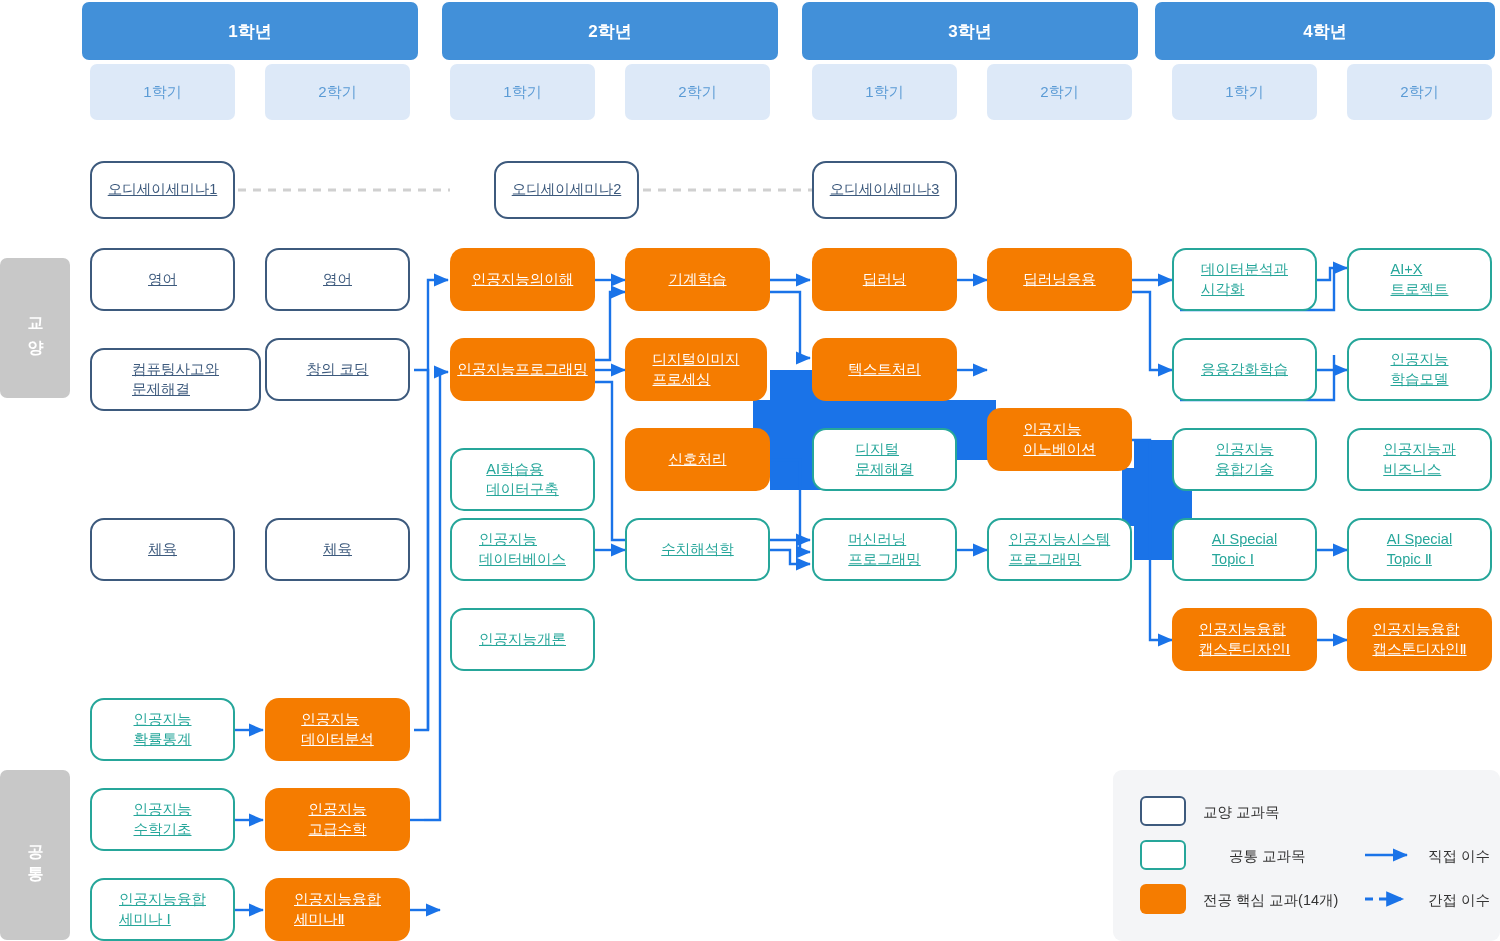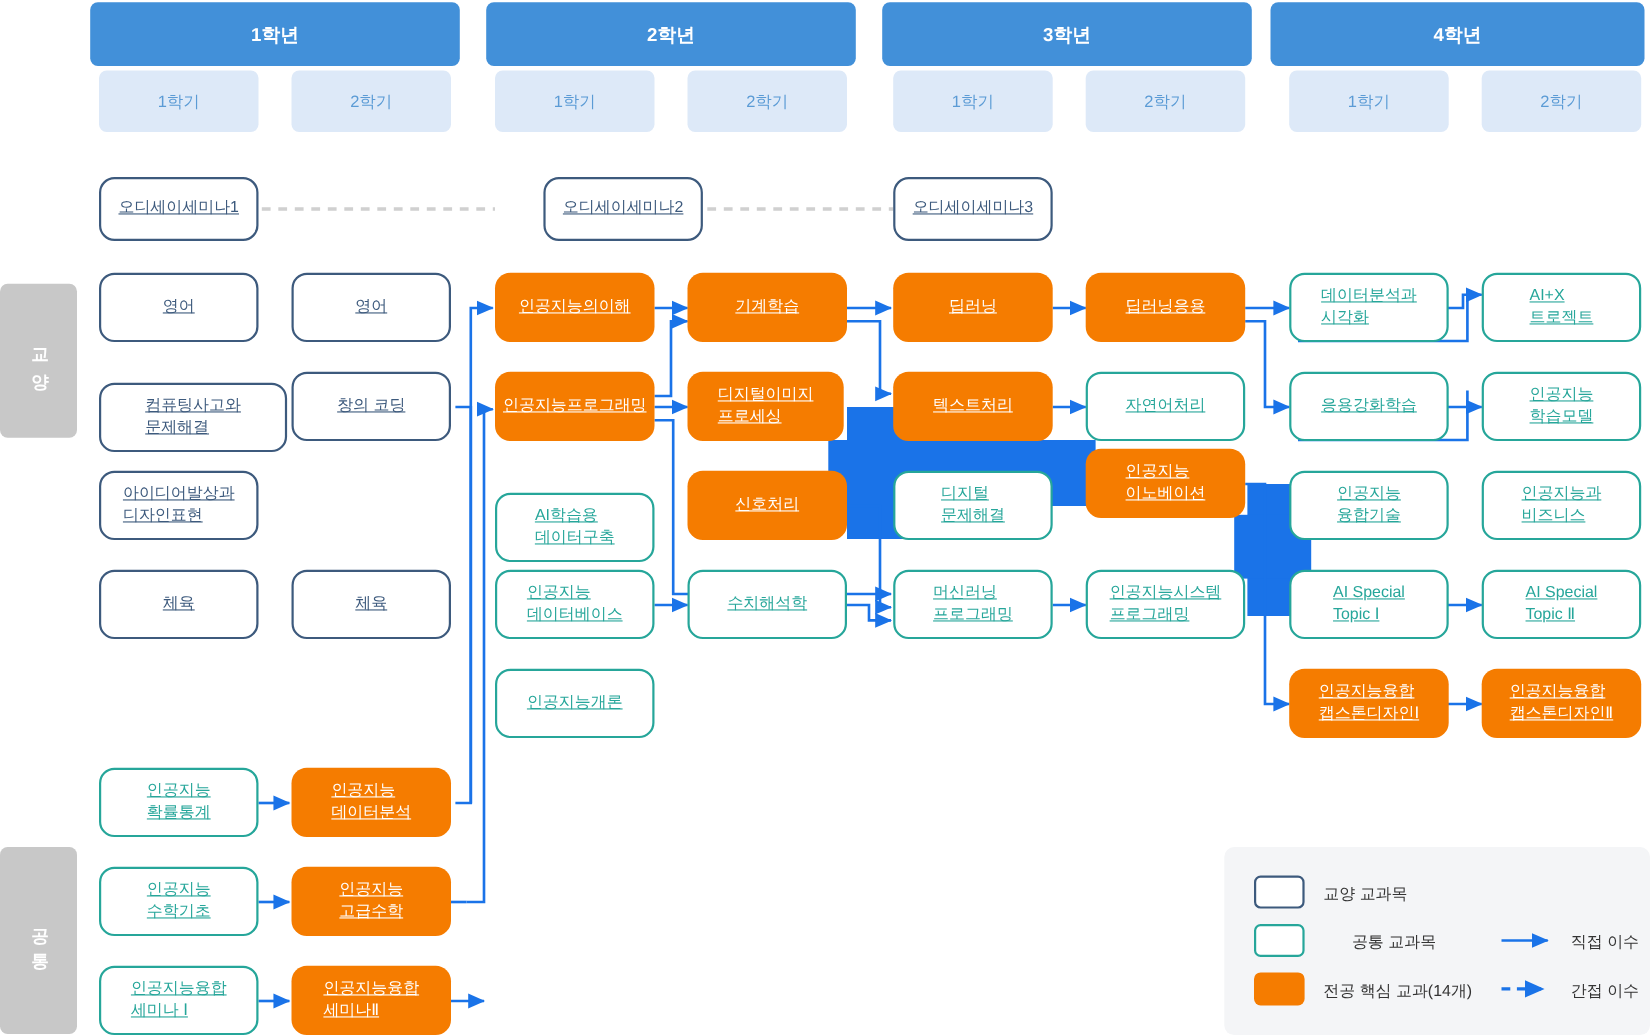--- a/index.html
+++ b/index.html
@@ -144,22 +144,20 @@
     <div class="semhdr" style="left: 1172px; top: 64px; width: 145px;">1학기</div>
     <div class="semhdr" style="left: 1347px; top: 64px; width: 145px;">2학기</div>
     <div class="sidecat" style="left: 0px; top: 258px; width: 70px; height: 140px;">교양</div>
     <div class="sidecat" style="left: 0px; top: 770px; width: 70px; height: 170px;">공통</div>
     <div class="node liberal" style="left: 90px; top: 161px; width: 145px; height: 58px;">오디세이세미나1</div>
     <div class="node liberal" style="left: 450px; top: 161px; width: 145px; height: 58px; margin-left: 44px;">오디세이세미나2</div>
     <div class="node liberal" style="left: 812px; top: 161px; width: 145px; height: 58px;">오디세이세미나3</div>
     <div class="node liberal" style="left: 90px; top: 248px; width: 145px; height: 63px;">영어</div>
     <div class="node liberal" style="left: 90px; top: 348px; width: 171px; height: 63px;">컴퓨팅사고와
 문제해결</div>
-    <div class="node liberal" style="left: 90px; top: 428px; width: 145px; height: 63px;">아이디어발상과
-디자인표현</div>
     <div class="node liberal" style="left: 90px; top: 518px; width: 145px; height: 63px;">체육</div>
     <div class="node liberal" style="left: 265px; top: 248px; width: 145px; height: 63px;">영어</div>
     <div class="node liberal" style="left: 265px; top: 338px; width: 145px; height: 63px;">창의 코딩</div>
     <div class="node liberal" style="left: 265px; top: 518px; width: 145px; height: 63px;">체육</div>
     <div class="node major" style="left: 450px; top: 248px; width: 145px; height: 63px;">인공지능의이해</div>
     <div class="node major" style="left: 450px; top: 338px; width: 145px; height: 63px;">인공지능프로그래밍</div>
     <div class="node common" style="left: 450px; top: 428px; width: 145px; height: 63px; margin-top: 20px;">AI학습용
 데이터구축</div>
     <div class="node common" style="left: 450px; top: 518px; width: 145px; height: 63px;">인공지능
 데이터베이스</div>
@@ -169,21 +167,20 @@
 프로세싱</div>
     <div class="node major" style="left: 625px; top: 428px; width: 145px; height: 63px;">신호처리</div>
     <div class="node common" style="left: 625px; top: 518px; width: 145px; height: 63px;">수치해석학</div>
     <div class="node major" style="left: 812px; top: 248px; width: 145px; height: 63px;">딥러닝</div>
     <div class="node major" style="left: 812px; top: 338px; width: 145px; height: 63px;">텍스트처리</div>
     <div class="node common" style="left: 812px; top: 428px; width: 145px; height: 63px;">디지털
 문제해결</div>
     <div class="node common" style="left: 812px; top: 518px; width: 145px; height: 63px;">머신러닝
 프로그래밍</div>
     <div class="node major" style="left: 987px; top: 248px; width: 145px; height: 63px;">딥러닝응용</div>
-    <div class="node common" style="left: 987px; top: 338px; width: 145px; height: 63px;">자연어처리</div>
     <div class="node major" style="left: 987px; top: 408px; width: 145px; height: 63px;">인공지능
 이노베이션</div>
     <div class="node common" style="left: 987px; top: 518px; width: 145px; height: 63px;">인공지능시스템
 프로그래밍</div>
     <div class="node common" style="left: 1172px; top: 248px; width: 145px; height: 63px;">데이터분석과
 시각화</div>
     <div class="node common" style="left: 1172px; top: 338px; width: 145px; height: 63px;">응용강화학습</div>
     <div class="node common" style="left: 1172px; top: 428px; width: 145px; height: 63px;">인공지능
 융합기술</div>
     <div class="node common" style="left: 1172px; top: 518px; width: 145px; height: 63px;">AI Special

